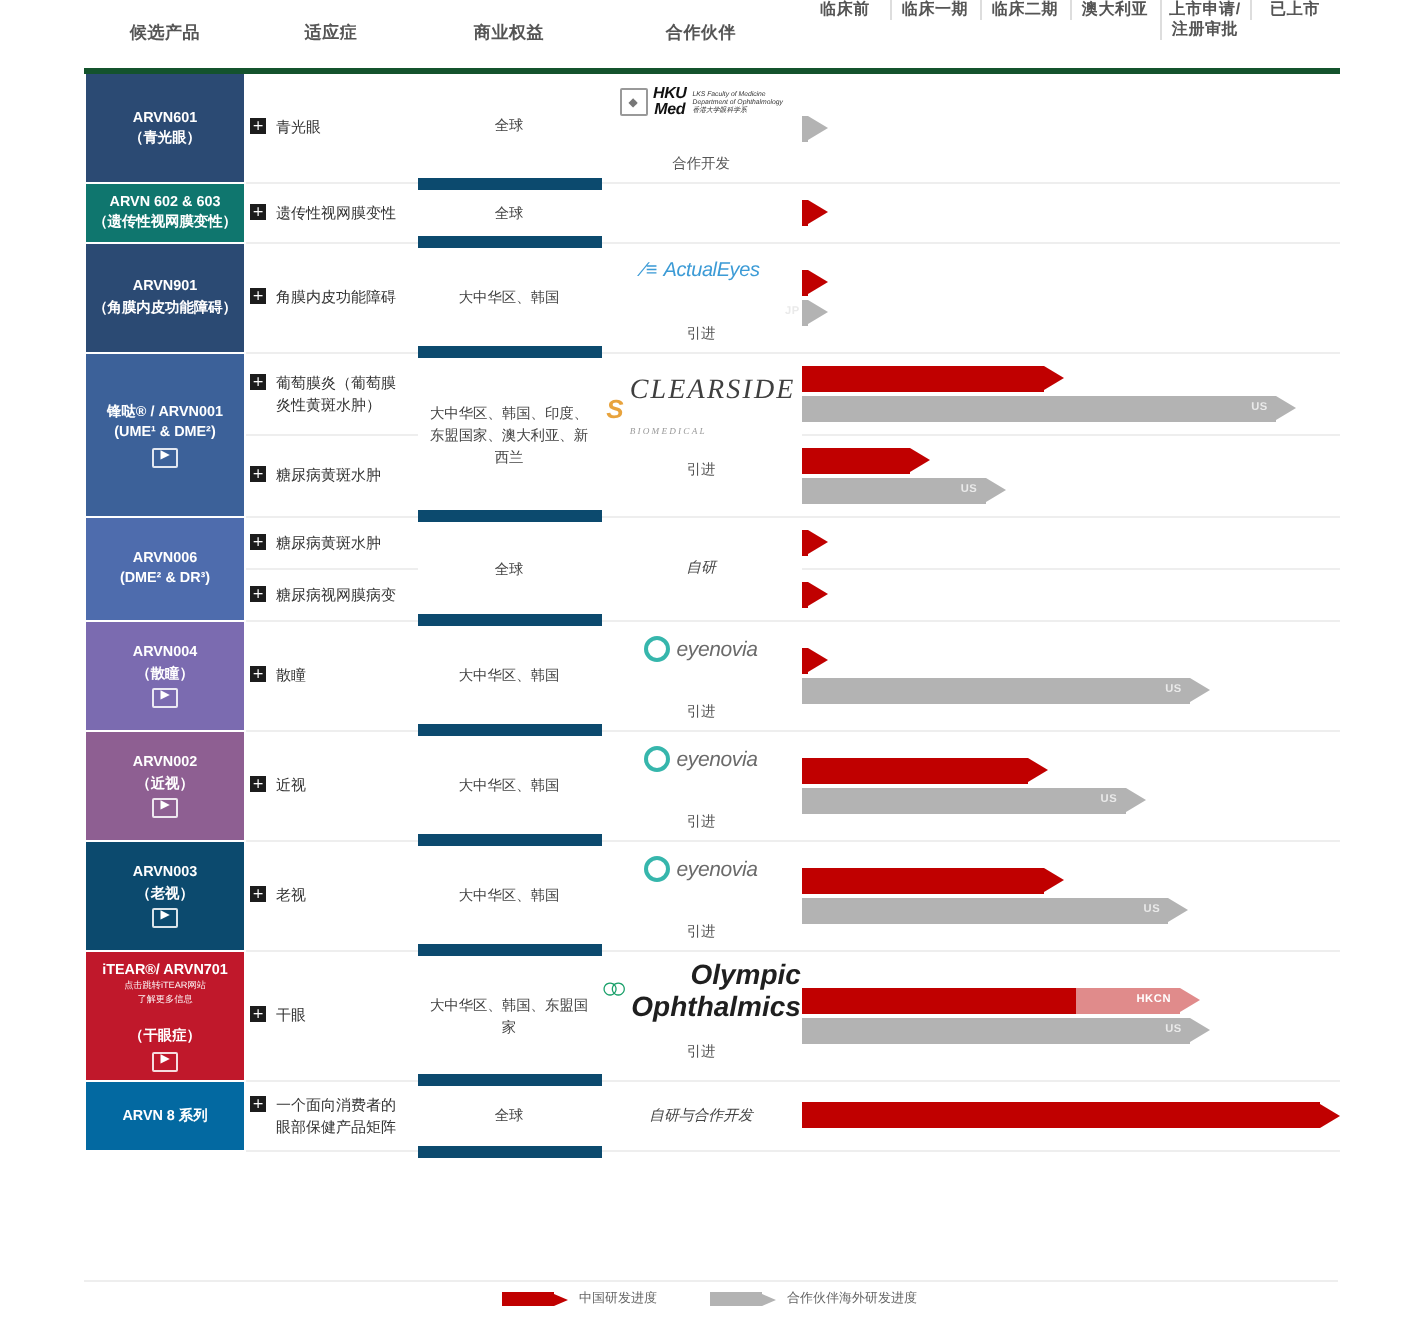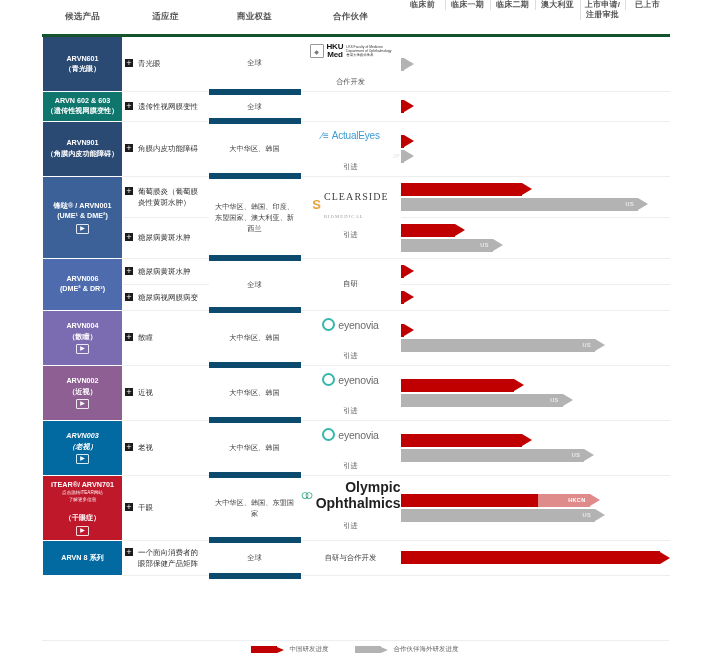--- a/index.html
+++ b/index.html
@@ -58,32 +58,32 @@
     width:92px;font-size:7.2px;color:#444;text-align:center;line-height:1.55;
     padding:4px 6px;border-bottom:6px solid #0c4a6e;
   }
   .partner-cell{
     width:100px;text-align:center;padding:4px 2px;border-bottom:1px solid #eee;
   }
   .partner-mode{font-size:7.2px;color:#555;margin-top:16px;}
   .bars-cell{border-bottom:1px solid #eee;padding:0;}
 
   
-  .logo{display:flex;align-items:center;justify-content:center;gap:3px;height:20px;}
+  .logo{display:flex;align-items:center;justify-content:center;gap:3px;height:20px;font-style:italic;}
   .hku-box{
     width:12px;height:12px;border:1px solid #999;border-radius:1px;
     display:flex;align-items:center;justify-content:center;
     font-size:6px;color:#777;
   }
   .hku-name{font-size:8px;font-weight:700;color:#111;line-height:1;letter-spacing:-.2px;}
   .hku-sub{font-size:3.4px;color:#333;line-height:1.25;text-align:left;}
   .ae-txt{font-size:10px;color:#3c9bd6;letter-spacing:-.2px;}
   .ae-mark{font-size:10px;color:#3c9bd6;}
   .cs-s{font-size:13px;color:#e8a33d;font-weight:700;line-height:1;}
-  .cs-name{font-size:10px;letter-spacing:1.1px;color:#3f3f3f;line-height:1;font-family:"Liberation Serif",serif;}
+  .cs-name{font-size:14px;letter-spacing:1.1px;color:#3f3f3f;line-height:1;font-family:"Liberation Serif",serif;}
   .cs-sub{font-size:4.6px;letter-spacing:1.1px;color:#9a9a9a;font-family:"Liberation Serif",serif;}
   .ring{
     width:13px;height:13px;border-radius:50%;
     border:2.6px solid #36b6ac;box-sizing:border-box;
   }
   .eyen{font-size:10.5px;color:#6b6b6b;letter-spacing:-.2px;}
   .olymp-mark{font-size:15px;color:#1aa06a;line-height:1;letter-spacing:-5px;padding-right:4px;}
   .olymp-txt{font-size:14px;font-weight:700;color:#1f1f1f;line-height:1.15;text-align:right;}
 
   
@@ -396,21 +396,21 @@
                 <div class="arrow" style="width: 64%;">
                   <div class="tail" style="background: rgb(179, 179, 179);"></div>
                   <div class="head" style="border-left: 10px solid rgb(179, 179, 179);"></div>
                   <span class="lbl">US</span>
                 </div>
               </div>
             </div>
           </td>
         </tr>
         <tr>
-          <td class="prod-cell" rowspan="1" style="background: #0369a1; font-style: italic;"><span>ARVN003</span><br><span>（老视）</span><br><span class="play">▶</span></td>
+          <td class="prod-cell" rowspan="1" style="background: #0c4a6e;"><span>ARVN003</span><br><span>（老视）</span><br><span class="play">▶</span></td>
           <td class="ind-cell">
             <div class="ind-inner">
               <span class="plus">+</span>
               <span>老视</span>
             </div>
           </td>
           <td class="rights-cell" rowspan="1">大中华区、韩国</td>
           <td class="partner-cell" rowspan="1">
             <div class="logo">
               <span class="ring"></span>

